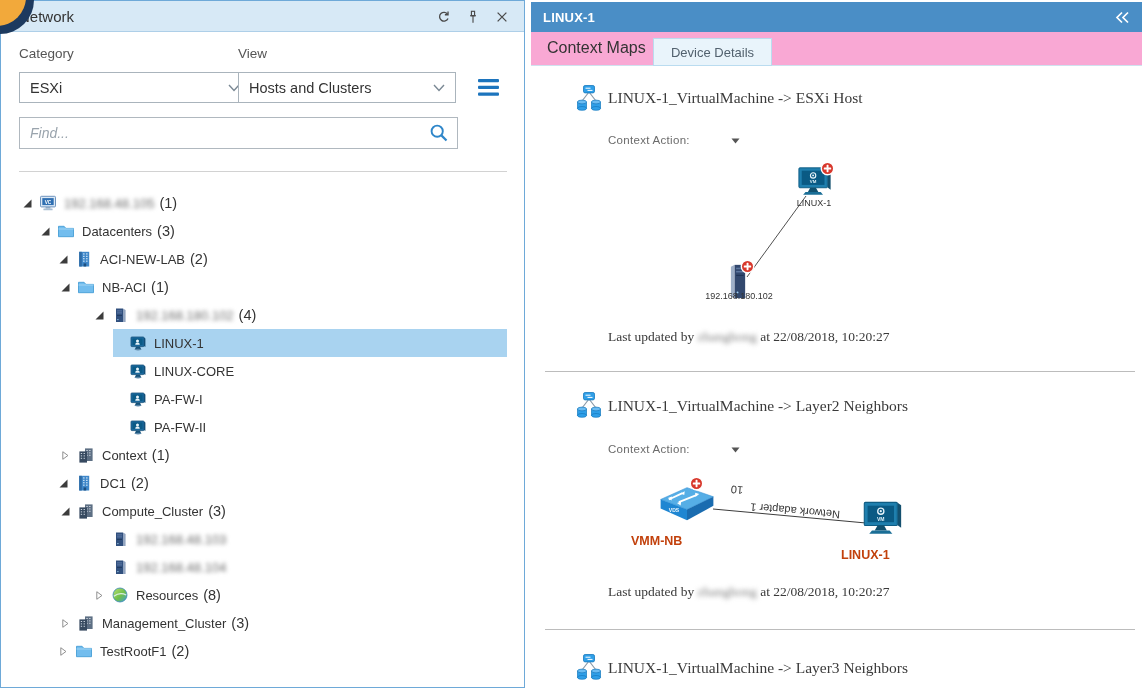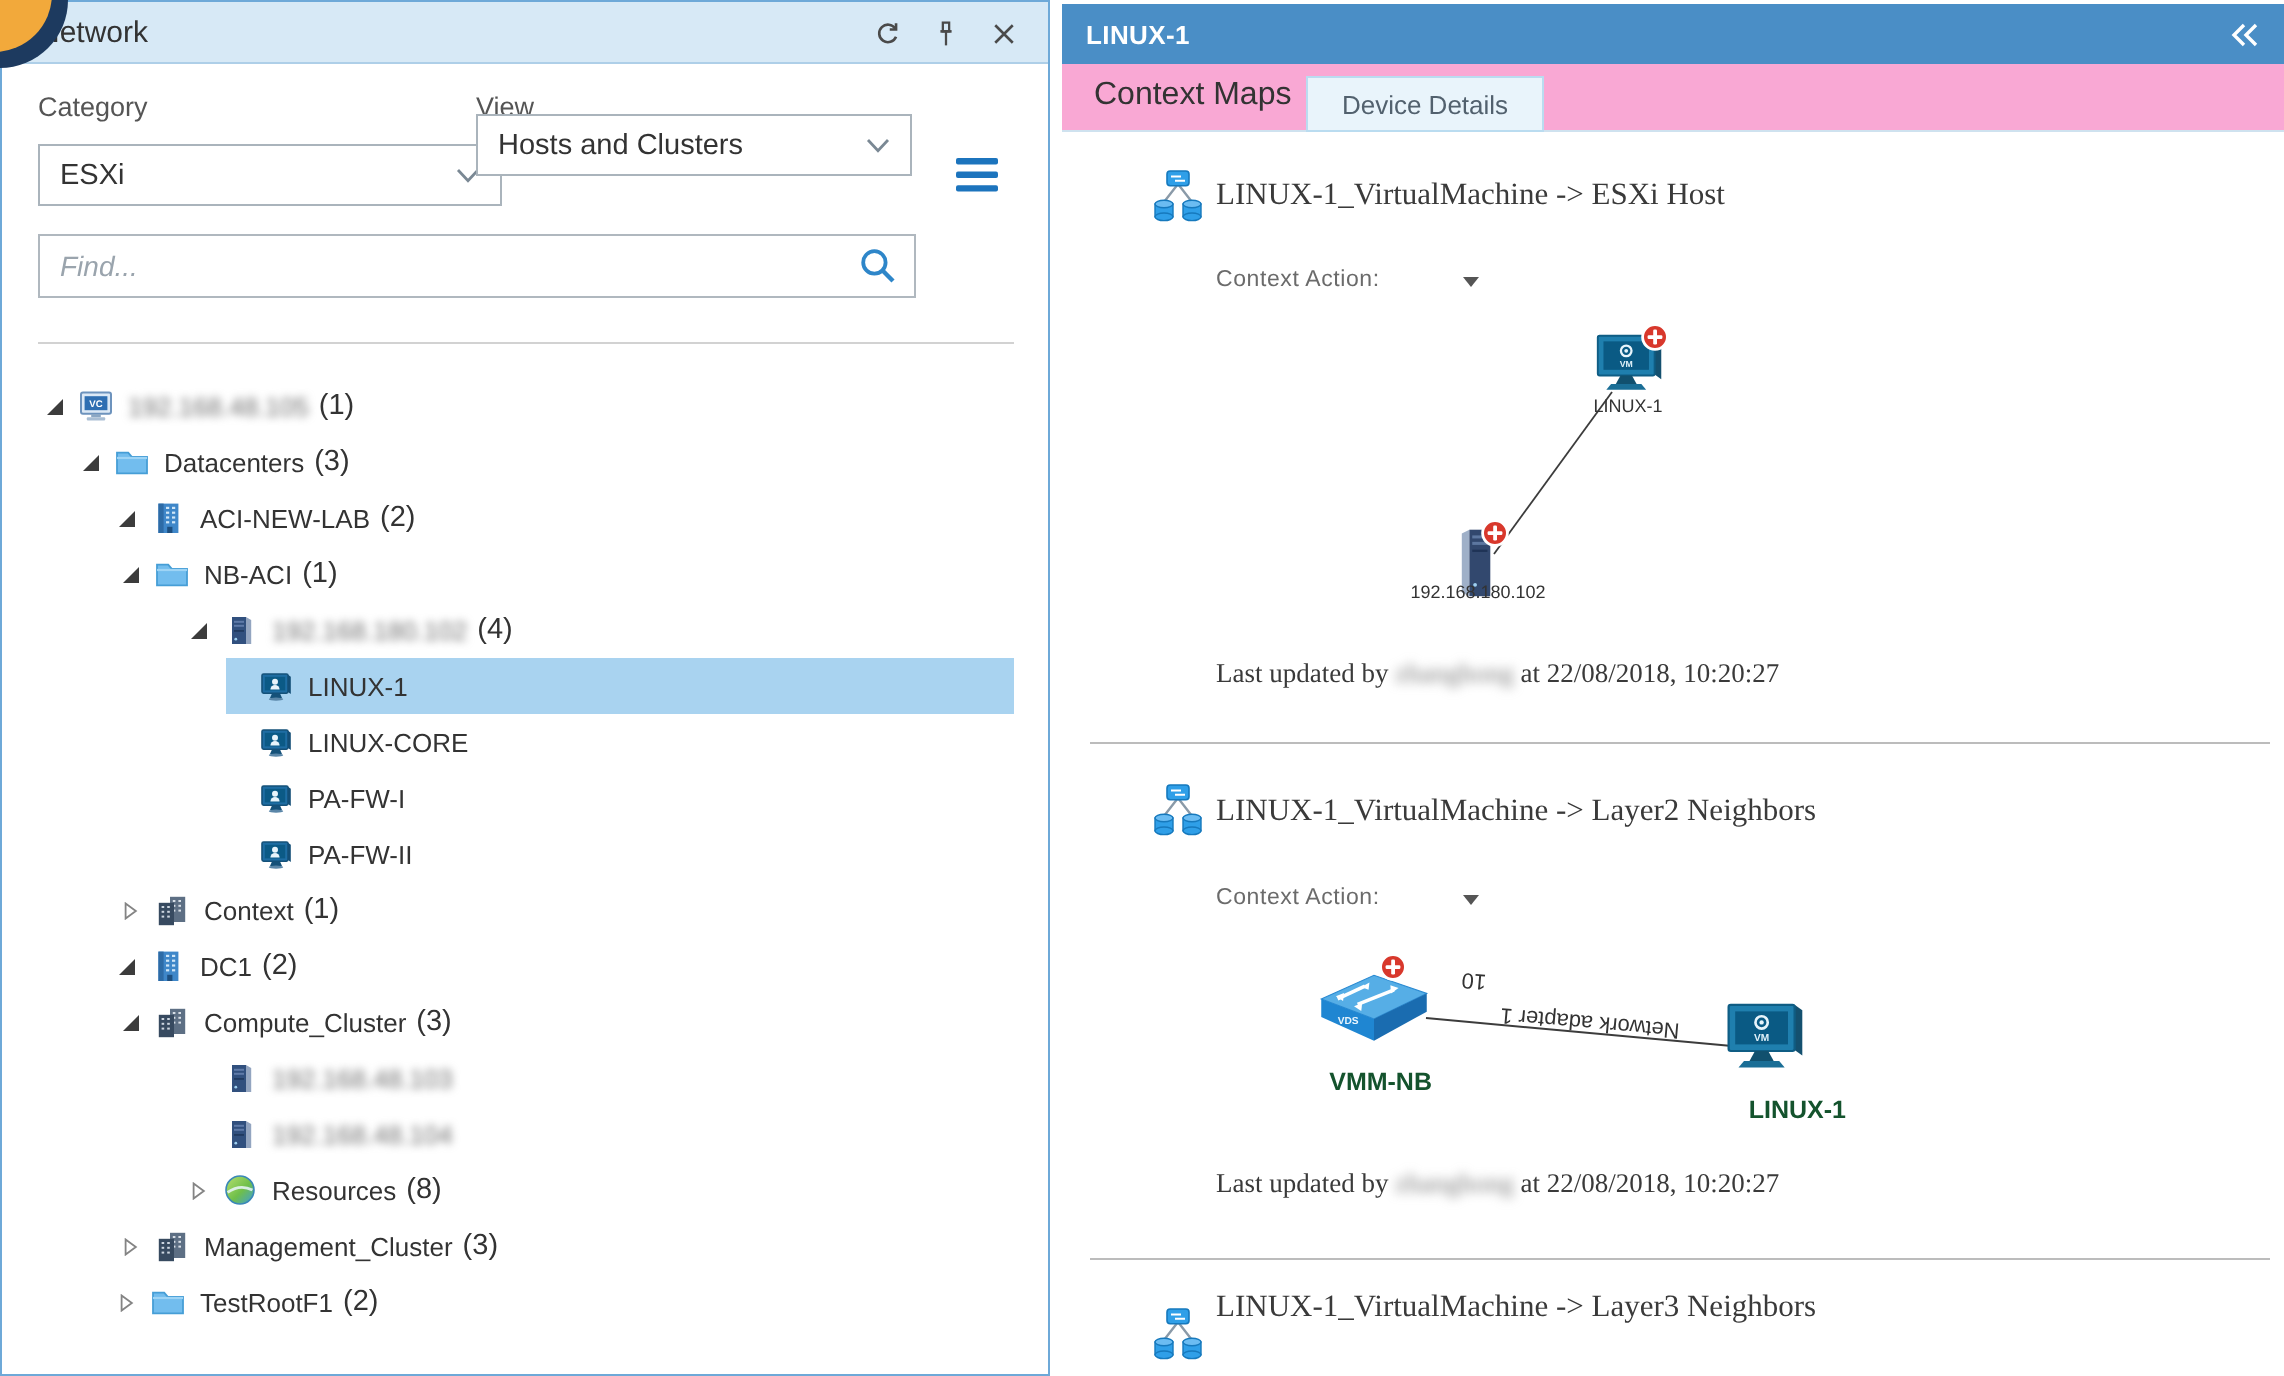--- a/index.html
+++ b/index.html
@@ -23,21 +23,21 @@
   .tool-btn { width:16px; height:16px; cursor:pointer; display:flex; align-items:center; justify-content:center; }
   .tool-btn svg { width:14px; height:14px; }
 
   .field-label { position:absolute; font-size:13.5px; color:#555; }
   .lbl-category { left:18px; top:45px; }
   .lbl-view { left:237px; top:45px; }
 
   .select-box { position:absolute; height:31px; background:#fff; border:1px solid #aab4bc;
                 display:flex; align-items:center; font-size:14.5px; color:#333; padding:0 10px; cursor:pointer; }
   .sel-category { left:18px; top:71px; width:232px; }
-  .sel-view { left:237px; top:56px; width:218px;align-items:center; }
+  .sel-view { left:237px; top:71px; width:218px;align-items:center; }
   .select-box .chev { margin-left:auto; width:12px; height:8px; }
 
   .hamburger { position:absolute; left:477px; top:78px; width:21px; height:17px; cursor:pointer; }
 
   .find-wrap { position:absolute; left:18px; top:116px; width:439px; height:32px; border:1px solid #b0b8bf;
                background:#fff; display:flex; align-items:center; }
   .find-input { flex:1; border:none; outline:none; font-size:14px; font-style:italic; color:#444;
                 padding:0 10px; font-family:"Liberation Sans","DejaVu Sans",sans-serif; background:transparent; }
   .find-input::placeholder { color:#9aa4ad; font-style:italic; }
   .find-icon { width:20px; height:20px; margin-right:8px; cursor:pointer; }
@@ -74,21 +74,21 @@
                   border:1px solid #badcf0; display:flex; align-items:center; justify-content:center;
                   font-size:13px; color:#52616e; cursor:pointer; }
 
   .topo-icon { position:absolute; width:28px; height:28px; }
   .sec-title { position:absolute; font-family:"Liberation Serif","DejaVu Serif",serif; font-size:15.5px; color:#3a3a3a; white-space:nowrap; }
   .ctx-action { position:absolute; font-size:11.5px; color:#6b6b6b; letter-spacing:0.3px; }
   .ctx-caret { position:absolute; width:9px; height:6px; cursor:pointer; }
 
   .map-node-icon { position:absolute; }
   .node-label { position:absolute; text-align:center; font-size:9px; color:#333; white-space:nowrap; }
-  .node-label-lg { position:absolute; text-align:right; font-size:12.5px; font-weight:bold; color:#14532d; white-space:nowrap; }
+  .node-label-lg { position:absolute; text-align:left; font-size:12.5px; font-weight:bold; color:#c2410c; white-space:nowrap; }
   .edge-label { position:absolute; font-size:11px; color:#333; text-align:center; white-space:nowrap; }
   .badge { position:absolute; width:15px; height:15px; }
   .map-lines { position:absolute; pointer-events:none; }
 
   .last-updated { position:absolute; font-family:"Liberation Serif","DejaVu Serif",serif; font-size:13.5px; color:#3a3a3a; white-space:nowrap; }
   .sec-divider { position:absolute; height:0; border-top:1px solid #bcbcbc; width:590px; left:14px; }
 
   .hidden-defs { position:absolute; width:0; height:0; overflow:hidden; }
 </style>
 </head>
@@ -631,17 +631,17 @@
       <span>Last updated by</span>
       <span class="blur-strong">zhanghong</span>
       <span>at 22/08/2018, 10:20:27</span>
     </span>
 
     <div class="sec-divider" style="top:629px;"></div>
 
     <svg class="topo-icon" style="left:44px; top:653px;">
         <use href="#sym-topology"></use>
       </svg>
-    <span class="sec-title" style="left:77px; top:645px;">LINUX-1_VirtualMachine -&gt; Layer3 Neighbors</span>
+    <span class="sec-title" style="left:77px; top:659px;">LINUX-1_VirtualMachine -&gt; Layer3 Neighbors</span>
   </div>
 
   <div class="corner-logo"></div>
 </div>
 
 </body></html>

